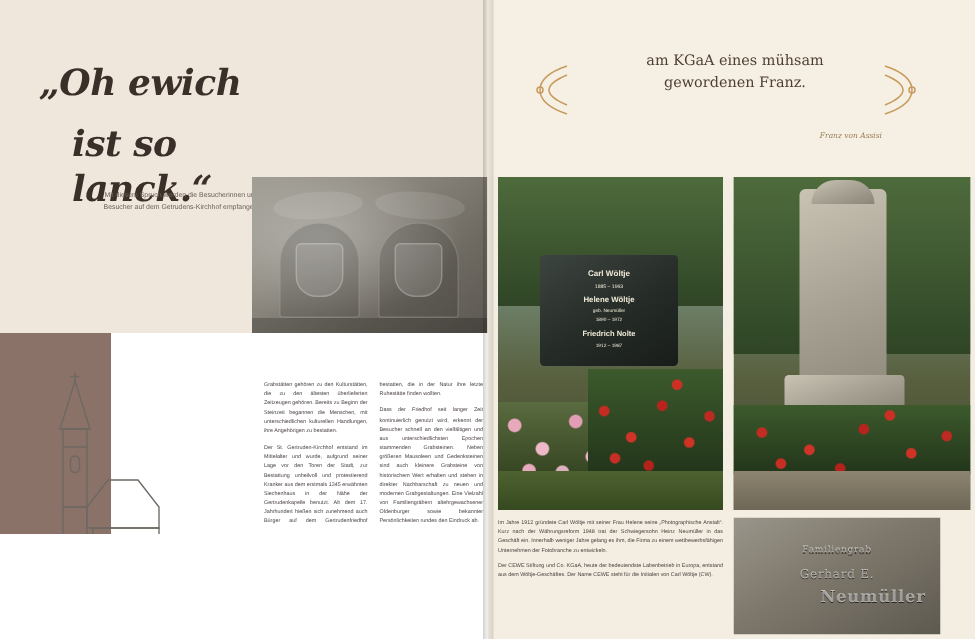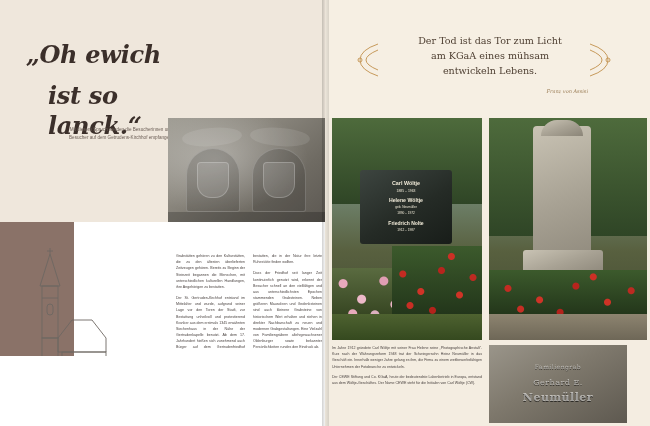--- a/index.html
+++ b/index.html
@@ -343,23 +343,22 @@
     <svg width="30" height="36" viewBox="0 0 30 36">
         <g fill="none" stroke="#c79a5b" stroke-width="1">
           <path d="M4 2 q18 6 18 16 q0 10 -18 16"></path>
           <path d="M4 8 q12 5 12 10 q0 5 -12 10"></path>
           <circle cx="22" cy="18" r="2"></circle>
         </g>
       </svg>
   </div>
 
   <div class="quote-text">
-    <div>Der Tod ist das Tor zum Licht</div>
     <div>am KGaA eines mühsam</div>
-    <div>entwickeln Lebens.</div>
+    <div>gewordenen Franz.</div>
   </div>
   <div class="quote-author">Franz von Assisi</div>
 
   <div class="photo photo-grave-1">
     <div class="sky"></div>
     <div class="hedge" style="top:0;height:86px;"></div>
     <div class="stone-dark" style="left:28px;top:52px;width:92px;height:74px;">
       <div class="grave-text" style="top:10px;font-size:5.4px;font-weight:700;">Carl Wöltje</div>
       <div class="grave-text" style="top:19px;font-size:3.4px;">1885 – 1963</div>
       <div class="grave-text" style="top:27px;font-size:5.2px;font-weight:700;">Helene Wöltje</div>
@@ -380,21 +379,21 @@
     <div class="stone-light" style="left:34px;top:132px;width:80px;height:26px;"></div>
     <div class="stone-light" style="left:52px;top:2px;width:42px;height:16px;border-radius:20px 20px 0 0;"></div>
     <div class="flowerbed-red" style="left:0;top:152px;width:158px;height:46px;"></div>
     <div class="gravel" style="left:0;top:196px;width:158px;height:26px;"></div>
   </div>
 
   <div class="photo photo-grave-3">
     <div style="position:absolute;inset:0;background:linear-gradient(150deg,#9a958a 0%,#7e786c 45%,#5e5950 100%);"></div>
     <div class="engraved" style="top:18px;font-size:6px;">Familiengrab</div>
     <div class="engraved" style="top:33px;font-size:8px;">Gerhard E.</div>
-    <div class="engraved" style="top:46px;font-size:11px;font-weight:700;">Neumüller</div>
+    <div class="engraved" style="top:46px;font-size:11px;font-weight:700;padding-left:24px;">Neumüller</div>
   </div>
 
   <div class="right-text">
     <p>Im Jahre 1912 gründete Carl Wöltje mit seiner Frau Helene seine „Photographische Anstalt“. Kurz nach der Währungsreform 1948 trat der Schwiegersohn Heinz Neumüller in das Geschäft ein. Innerhalb weniger Jahre gelang es ihm, die Firma zu einem wettbewerbsfähigen Unternehmen der Fotobranche zu entwickeln.</p>
     <p>Der CEWE Stiftung und Co. KGaA, heute der bedeutendste Labenbetrieb in Europa, entstand aus dem Wöltje-Geschäftes. Der Name CEWE steht für die Initialen von Carl Wöltje (CW).</p>
   </div>
 
   <div class="gutter"></div>
 </div>
 

